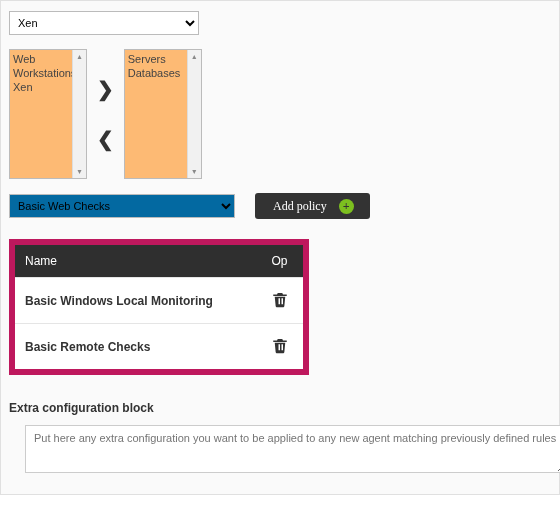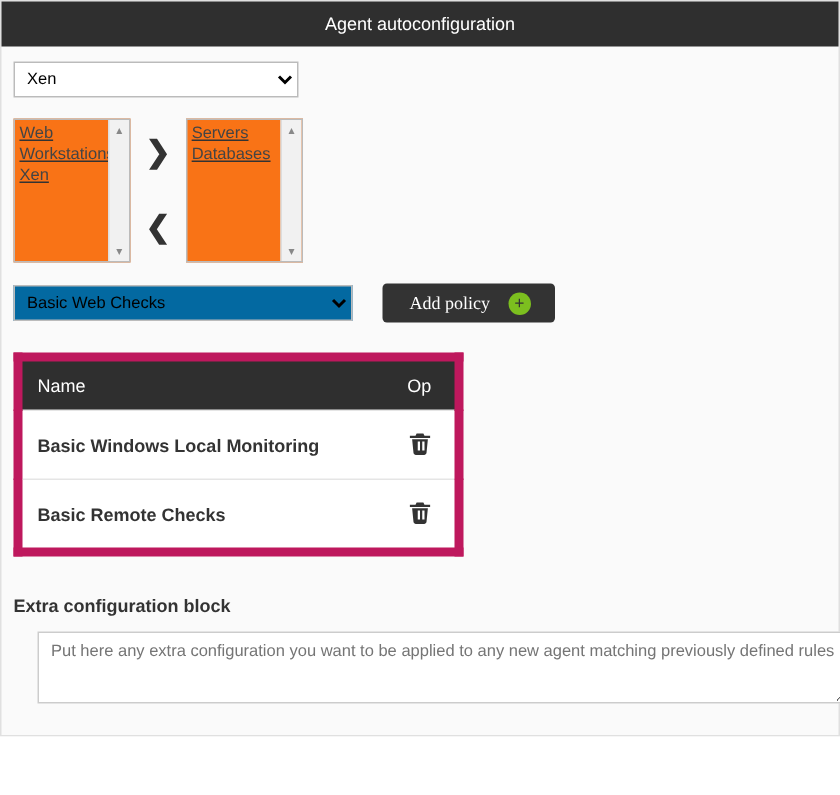--- a/index.html
+++ b/index.html
@@ -46,27 +46,26 @@
     font-size: 11px;
     padding: 2px 4px;
   }
   .dual {
     display: flex;
     align-items: center;
     gap: 10px;
   }
   .listbox {
     width: 78px;
-    height: 96px;
+    height: 130px;
     border: 1px solid #bbb;
-    background: #f97316;
+    background: #fdba74;
     position: relative;
     display: flex;
     flex-direction: column;
-    text-decoration: underline;
   }
   .listbox-content {
     flex: 1;
     padding: 2px 3px;
     font-size: 11px;
     line-height: 14px;
     color: #444;
     overflow: hidden;
   }
   .listbox-sb {
@@ -176,23 +175,20 @@
     resize: both;
     margin-left: 16px;
   }
   .row-secondary { align-items: center; }
 </style>
 </head>
 <body>
 
 <div class="panel">
 
-  <div class="panel-hdr">
-    <span>Agent autoconfiguration</span>
-  </div>
 
   <div class="panel-body">
 
     
     <div class="row">
       <div class="ctl-col">
         <select class="select">
           <option>Xen</option>
         </select>
       </div>

